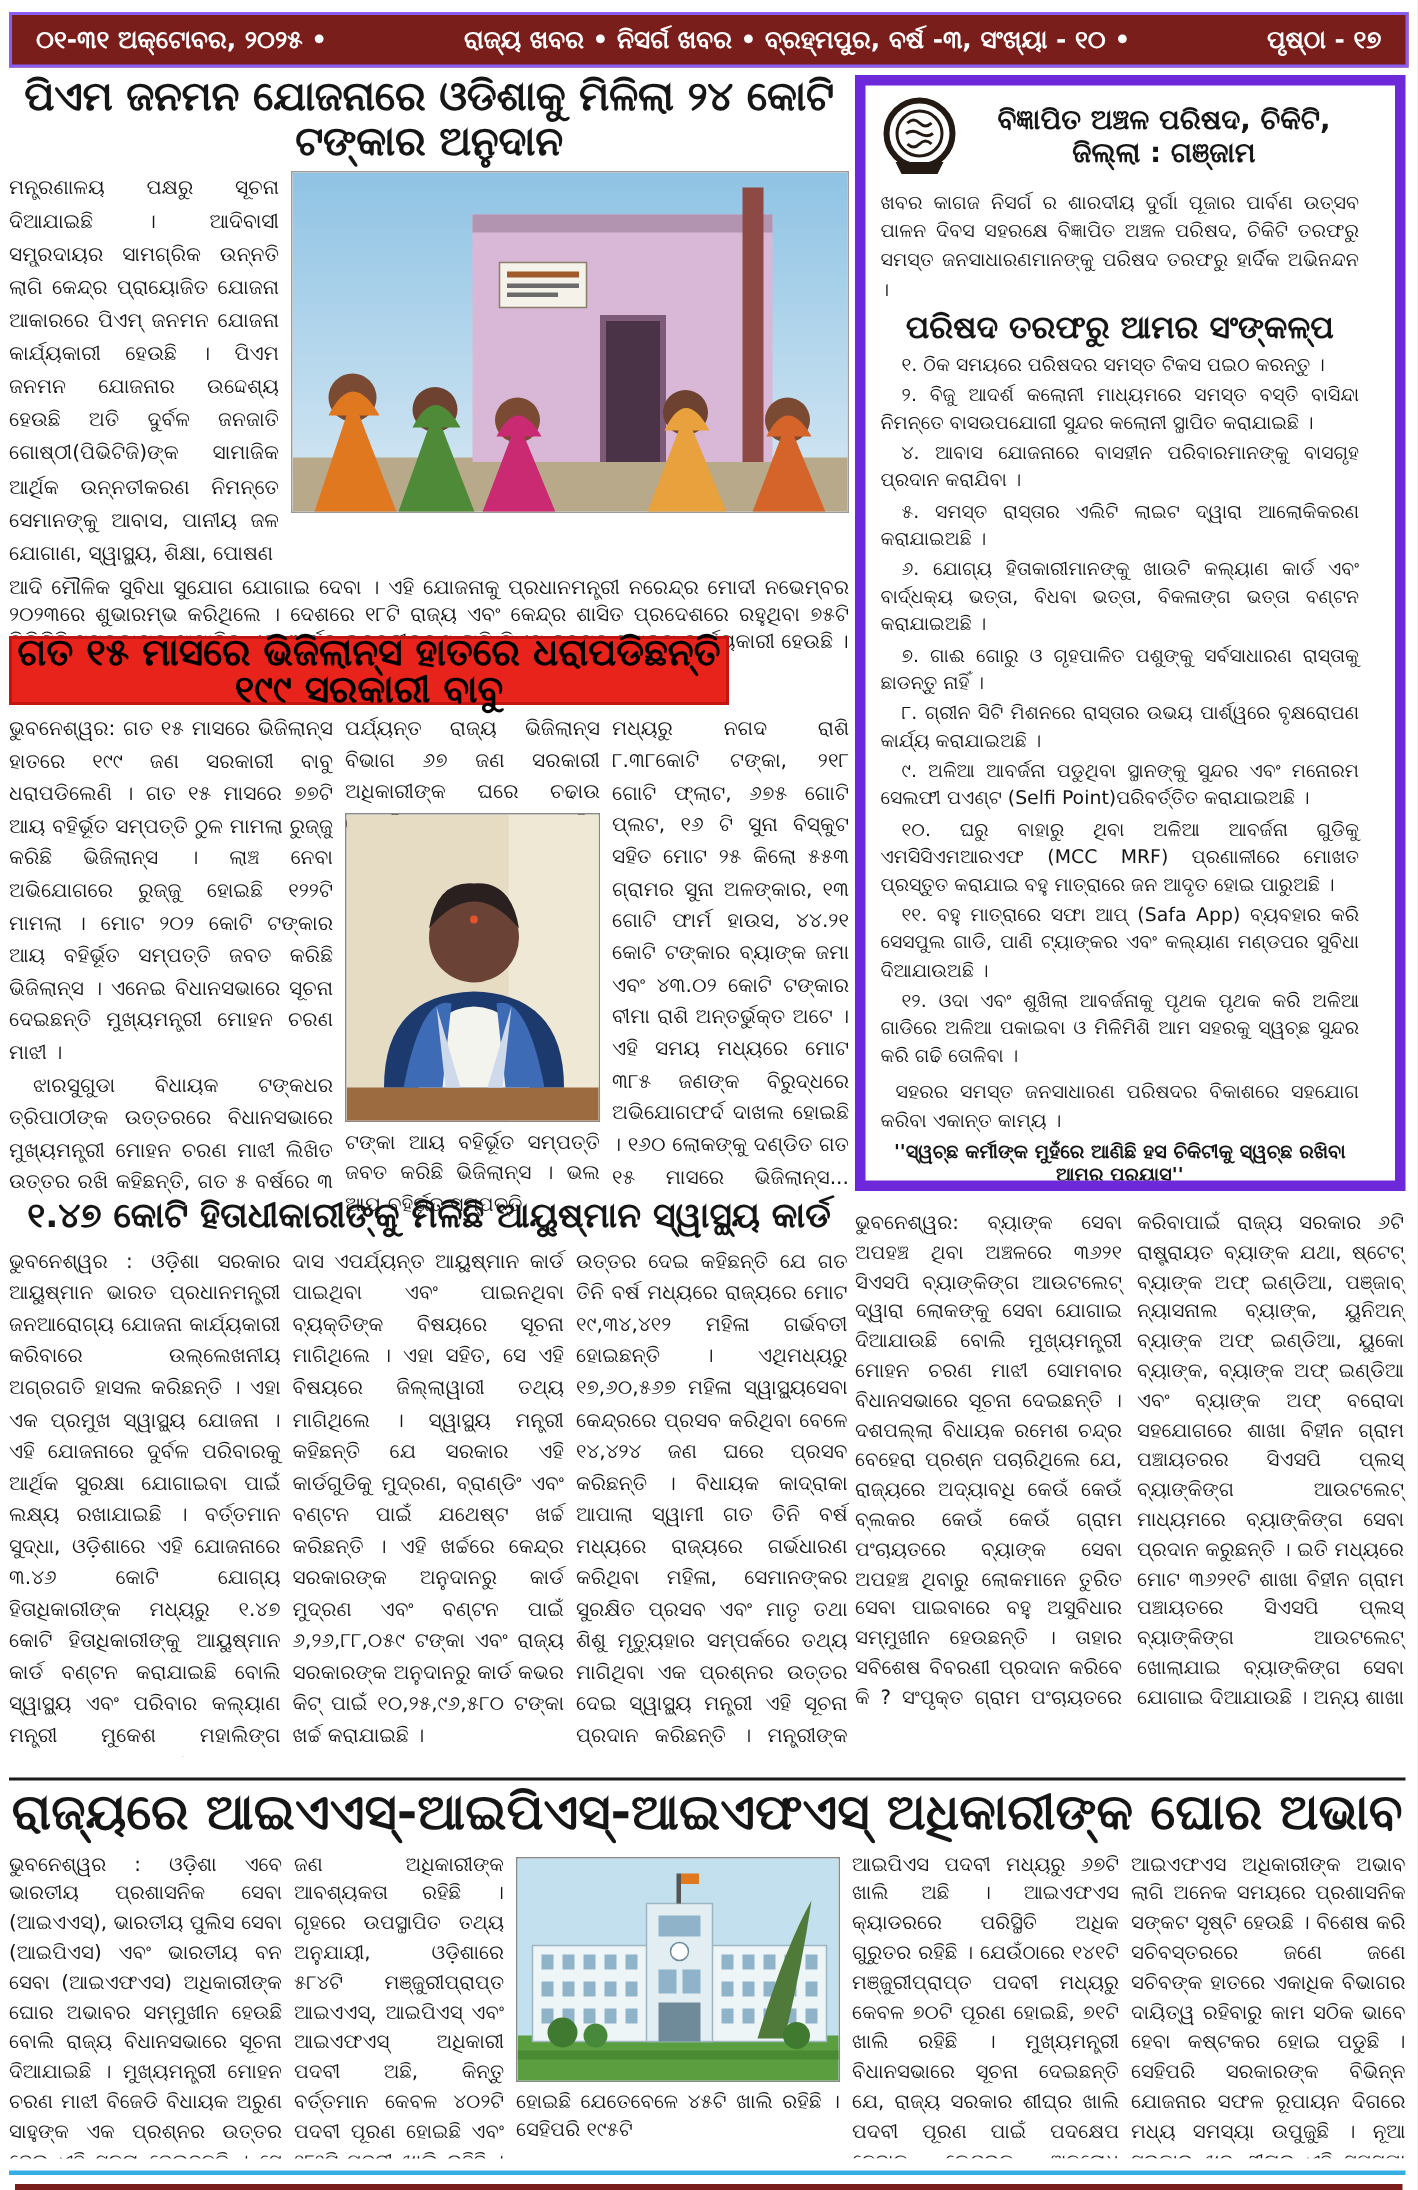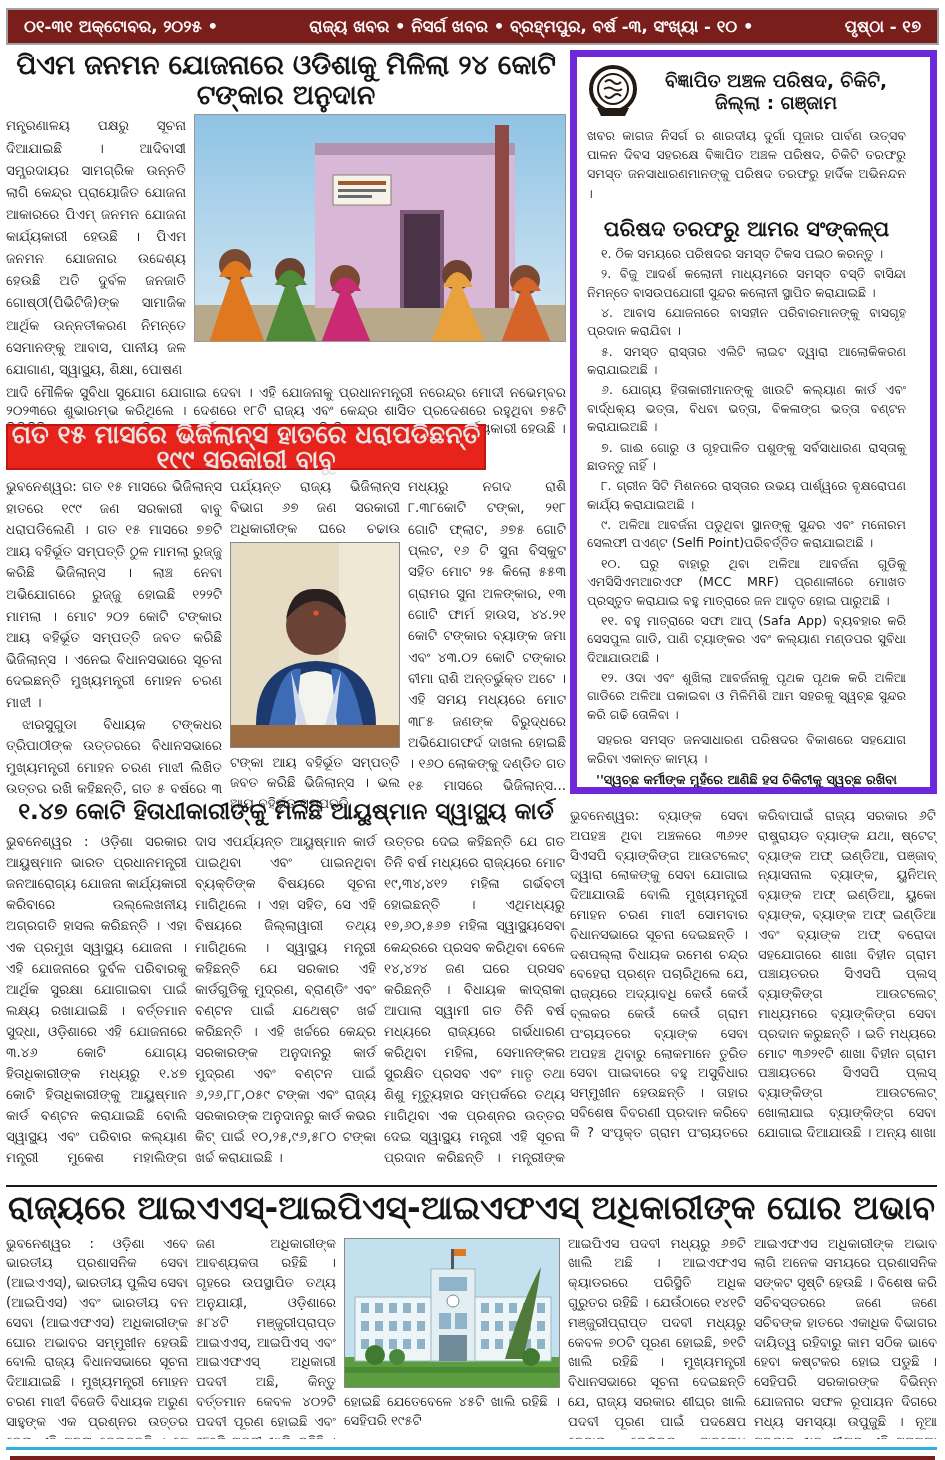--- a/index.html
+++ b/index.html
@@ -6,57 +6,57 @@
   html,body { background:#e9e9e9; }
   .page {
     position:relative; width:945px; height:1460px; margin:0 auto;
     background:#ffffff; overflow:hidden;
     font-family:"DejaVu Sans","Liberation Sans",sans-serif;
     color:#161616;
   }
   
   .masthead {
     position:absolute; left:6px; top:8px; width:933px; height:37px;
-    background:#7a1e1c; border:2px solid #a3a3a3; color:#fff;
+    background:#7a1e1c; border:2px solid #8b5cf6; color:#fff;
     display:flex; align-items:center; justify-content:space-between;
     padding:0 16px; font-size:16.5px; font-weight:bold; white-space:nowrap;
   }
   
   .pm-article { position:absolute; left:6px; top:50px; width:560px; }
   .pm-headline { font-size:27px; font-weight:800; text-align:center; line-height:1.12; letter-spacing:-0.2px; }
   .pm-lead { margin-top:5px; font-size:14.5px; line-height:1.42; text-align:justify; }
   .pm-body { display:flex; gap:8px; margin-top:4px; }
   .pm-col { width:180px; font-size:13.5px; line-height:1.64; text-align:justify; }
   .pm-photo { width:372px; height:228px; border:1px solid #999; overflow:hidden; flex:none; }
   .pm-below { margin-top:4px; font-size:13.5px; line-height:1.32; text-align:justify; }
   
   .red-banner {
     position:absolute; left:6px; top:424px; width:480px; height:46px;
-    background:#e8231b; color:#e5e5e5; font-weight:800; font-size:25px;
+    background:#e8231b; color:#000000; font-weight:800; font-size:25px;
     display:flex; align-items:center; justify-content:center; text-align:center;
     border:2px solid #c01510; line-height:1;
   }
   
   .vigilance { position:absolute; left:6px; top:476px; width:560px; height:320px; }
   .vg-col1 { position:absolute; left:0; top:0; width:216px; height:320px; font-size:13.5px; line-height:1.6; text-align:justify; overflow:hidden; }
   .vg-col1 p+p { text-indent:16px; }
   .vg-col2top { position:absolute; left:224px; top:0; width:170px; font-size:13.5px; line-height:1.55; text-align:justify; }
   .vg-photo { position:absolute; left:224px; top:66px; width:170px; height:206px; border:1px solid #888; overflow:hidden; }
   .vg-col2bot { position:absolute; left:224px; top:276px; width:170px; font-size:13.5px; line-height:1.5; text-align:justify; }
   .vg-col3 { position:absolute; left:402px; top:0; width:158px; height:320px; font-size:13.5px; line-height:1.58; text-align:justify; overflow:hidden; }
   
   .ad-box {
     position:absolute; left:570px; top:50px; width:367px; height:744px;
     border:7px solid #6d28d9; background:#fff; padding:7px 24px 6px 10px; overflow:hidden;
   }
   .ad-header { display:flex; align-items:center; gap:7px; }
   .ad-seal { width:52px; height:56px; flex:none; }
   .ad-title { flex:1; text-align:center; font-size:18.5px; font-weight:800; line-height:1.2; }
   .ad-intro { margin-top:6px; font-size:12.8px; line-height:1.5; text-align:justify; }
-  .ad-subhead { margin:14px 0 4px; text-align:center; font-size:21px; font-weight:800; }
+  .ad-subhead { margin:3px 0 4px; text-align:center; font-size:21px; font-weight:800; }
   .ad-item { font-size:12.6px; line-height:1.46; text-align:justify; margin-bottom:2px; text-indent:14px; }
   .ad-closing { margin-top:7px; font-size:12.8px; line-height:1.45; text-align:justify; text-indent:10px; }
   .ad-quote1 { margin-top:4px; text-align:center; font-size:12.8px; font-weight:700; }
   .ad-quote2 { text-align:center; font-size:12.6px; font-style:italic; line-height:1.55; }
   
   .ayushman { position:absolute; left:6px; top:799px; width:560px; }
   .ay-headline { font-size:23px; font-weight:800; text-align:center; line-height:1.1; }
   .ay-body { display:flex; gap:8px; margin-top:7px; height:340px; overflow:hidden; }
   .ay-col { width:181px; font-size:13.4px; line-height:1.57; text-align:justify; }
   .ay-col p+p { text-indent:16px; }

